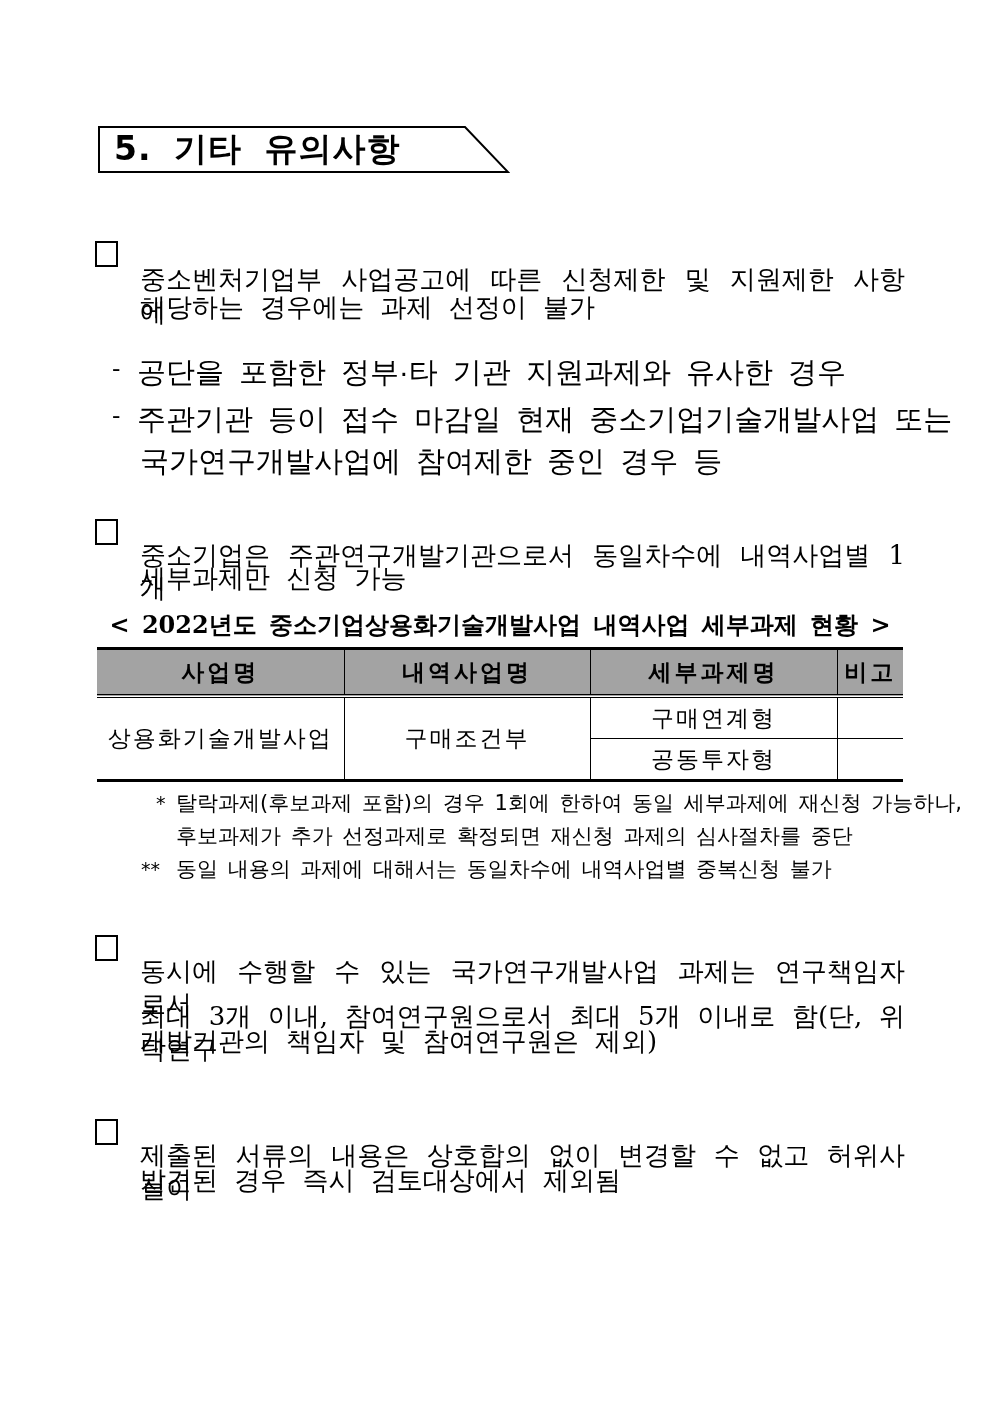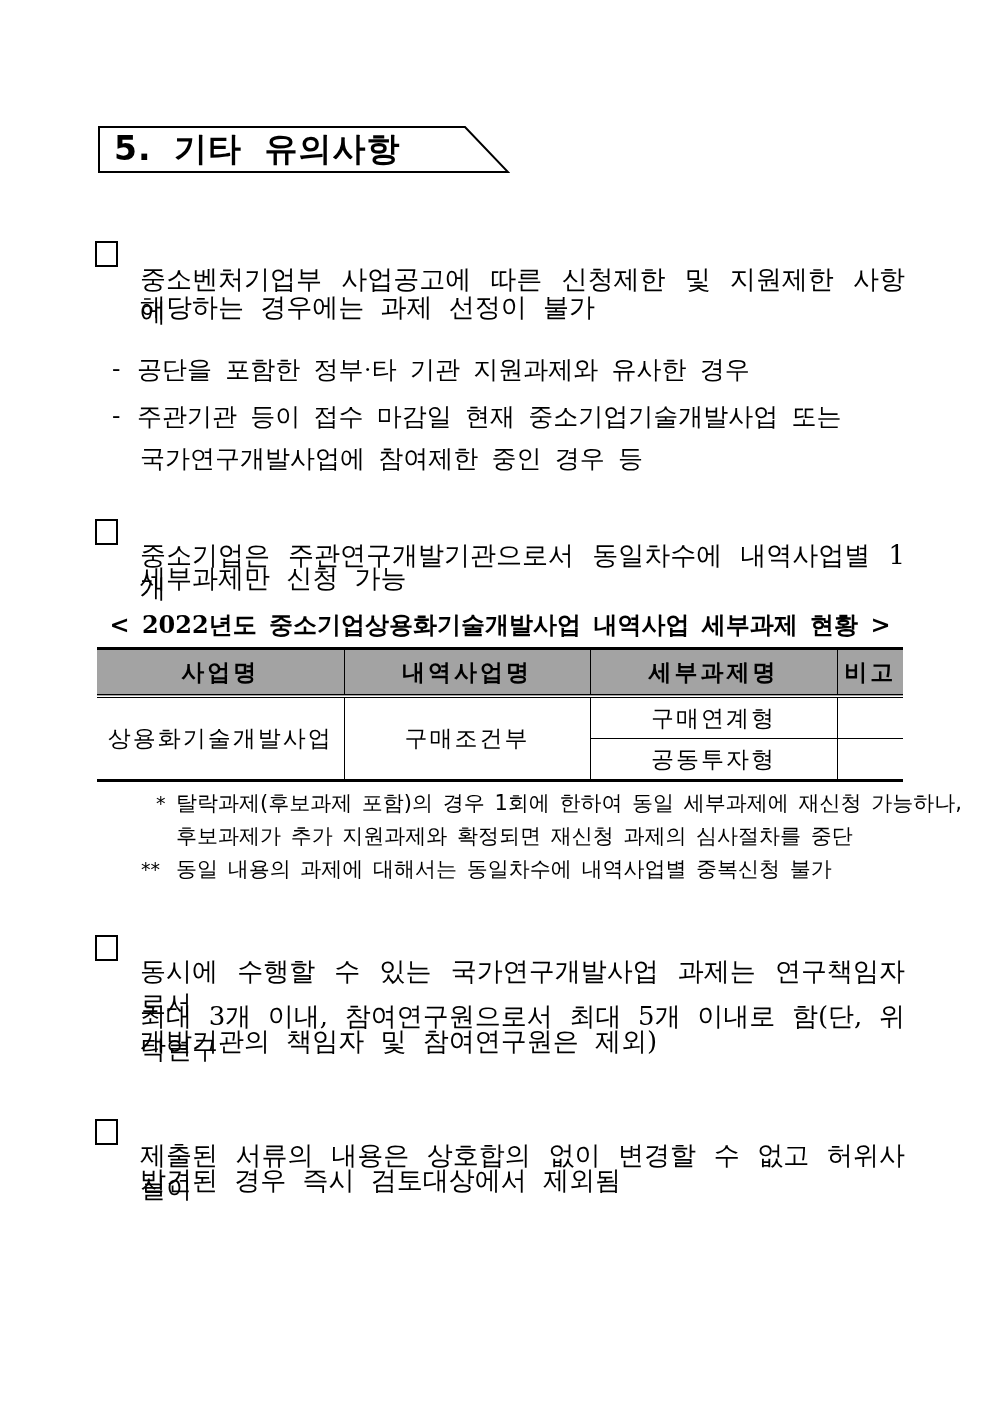--- a/index.html
+++ b/index.html
@@ -4,21 +4,21 @@
 <style>
   html,body { margin:0; padding:0; background:#e8e8e8; }
   .page {
     position:relative; width:992px; height:1403px;
     background:#ffffff; overflow:hidden; margin:0 auto;
     color:#000;
   }
 
   .line { position:absolute; line-height:1.25; color:#000; }
   .body-line { font-family:"DejaVu Serif","Liberation Serif",serif; font-size:26px; word-spacing:8px; }
-  .sub-line  { font-family:Liberation Serif, serif; font-size:25px; word-spacing:7px;text-align:center; }
+  .sub-line  { font-family:Liberation Sans, sans-serif; font-size:29px; word-spacing:7px;text-align:center; }
   .just { text-align:justify; text-align-last:justify;margin-top:20px; }
   .nw { white-space:nowrap; }
 
   
   .banner { position:absolute; left:98px; top:126px; width:412px; height:48px; }
   .banner svg { position:absolute; left:0; top:0; }
   .banner-text {
     position:absolute; left:16px; top:50%; transform:translateY(-52%);
     font-family:"DejaVu Sans","Liberation Sans",sans-serif;
     font-weight:bold; font-size:33px; letter-spacing:1px; word-spacing:10px;
@@ -125,21 +125,21 @@
       </tr>
       <tr>
         <td class="bl">공동투자형</td>
         <td class="bl"></td>
       </tr>
     </tbody>
   </table>
 
   <span class="fn-marker" style="left:156px; top:792px">*</span>
   <div class="fn" style="left:176px; top:789px">탈락과제(후보과제 포함)의 경우 1회에 한하여 동일 세부과제에 재신청 가능하나,</div>
-  <div class="fn" style="left:176px; top:822px">후보과제가 추가 지원과제와 확정되면 재신청 과제의 심사절차를 중단</div>
+  <div class="fn" style="left:176px; top:822px">후보과제가 추가 선정과제로 확정되면 재신청 과제의 심사절차를 중단</div>
   <span class="fn-marker" style="left:141px; top:858px">**</span>
   <div class="fn" style="left:176px; top:855px">동일 내용의 과제에 대해서는 동일차수에 내역사업별 중복신청 불가</div>
 
   <span class="cbx" style="top:935px"></span>
   <div class="line body-line just" style="left:140px; top:935px; width:765px">동시에 수행할 수 있는 국가연구개발사업 과제는 연구책임자로서</div>
   <div class="line body-line just" style="left:140px; top:980px; width:765px">최대 3개 이내, 참여연구원으로서 최대 5개 이내로 함(단, 위탁연구</div>
   <div class="line body-line nw" style="left:140px; top:1025px">개발기관의 책임자 및 참여연구원은 제외)</div>
 
   <span class="cbx" style="top:1119px"></span>
   <div class="line body-line just" style="left:140px; top:1119px; width:765px">제출된 서류의 내용은 상호합의 없이 변경할 수 없고 허위사실이</div>

